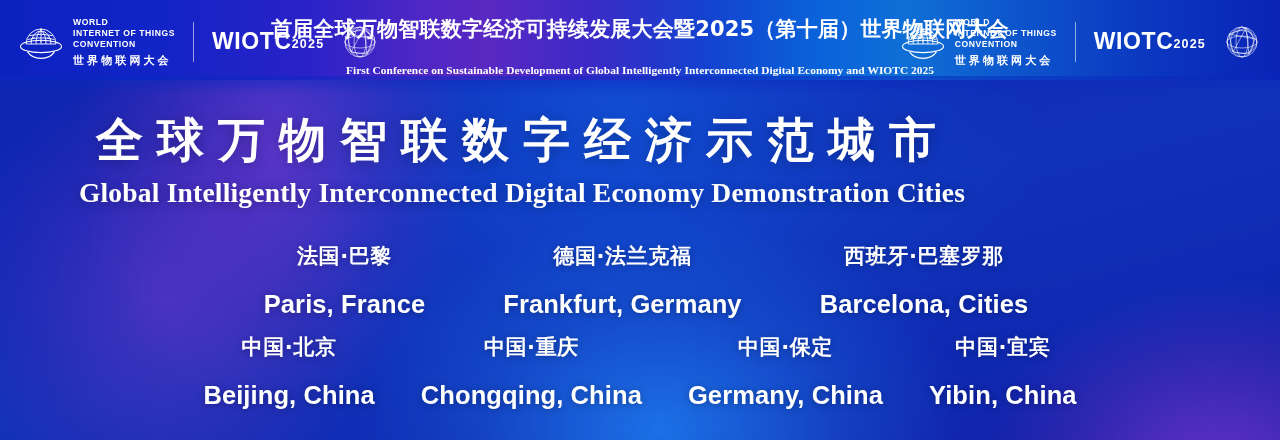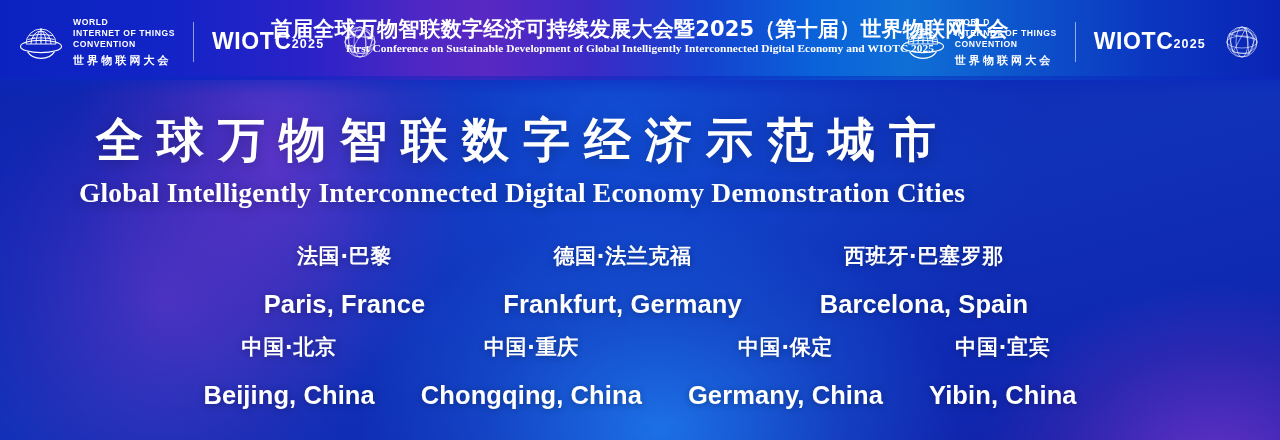--- a/index.html
+++ b/index.html
@@ -63,21 +63,21 @@
     text-align:center; width:760px;
   }
   #banner-title-cn {
     font-family:"DejaVu Sans", sans-serif;
     font-size:21px; font-weight:bold; color:#ffffff;
     letter-spacing:0.2px; line-height:1.25; white-space:nowrap;
   }
   #banner-title-en {
     font-family:"Liberation Serif", serif;
     font-size:11.4px; font-weight:bold; color:#ffffff;
-    letter-spacing:0.05px; margin-top:0; white-space:nowrap;
+    letter-spacing:0.05px; margin-top:22px; white-space:nowrap;
   }
 
   
   #headline { position:absolute; left:0; top:112px; width:1032px; text-align:center; z-index:2; }
   #headline-cn {
     font-family:"DejaVu Sans", sans-serif;
     font-size:47px; font-weight:bold; color:#ffffff;
     letter-spacing:14px; text-indent:14px; line-height:1.2;
     text-shadow:0 2px 14px rgba(0,0,0,0.28);
   }
@@ -216,21 +216,21 @@
       <div class="city">
         <div class="city-cn">法国·巴黎</div>
         <div class="city-en">Paris, France</div>
       </div>
       <div class="city">
         <div class="city-cn">德国·法兰克福</div>
         <div class="city-en">Frankfurt, Germany</div>
       </div>
       <div class="city">
         <div class="city-cn">西班牙·巴塞罗那</div>
-        <div class="city-en">Barcelona, Spain</div>
+        <div class="city-en">Barcelona, Cities</div>
       </div>
     </div>
     <div id="city-row-2" class="city-row">
       <div class="city">
         <div class="city-cn">中国·北京</div>
         <div class="city-en">Beijing, China</div>
       </div>
       <div class="city">
         <div class="city-cn">中国·重庆</div>
         <div class="city-en">Chongqing, China</div>

